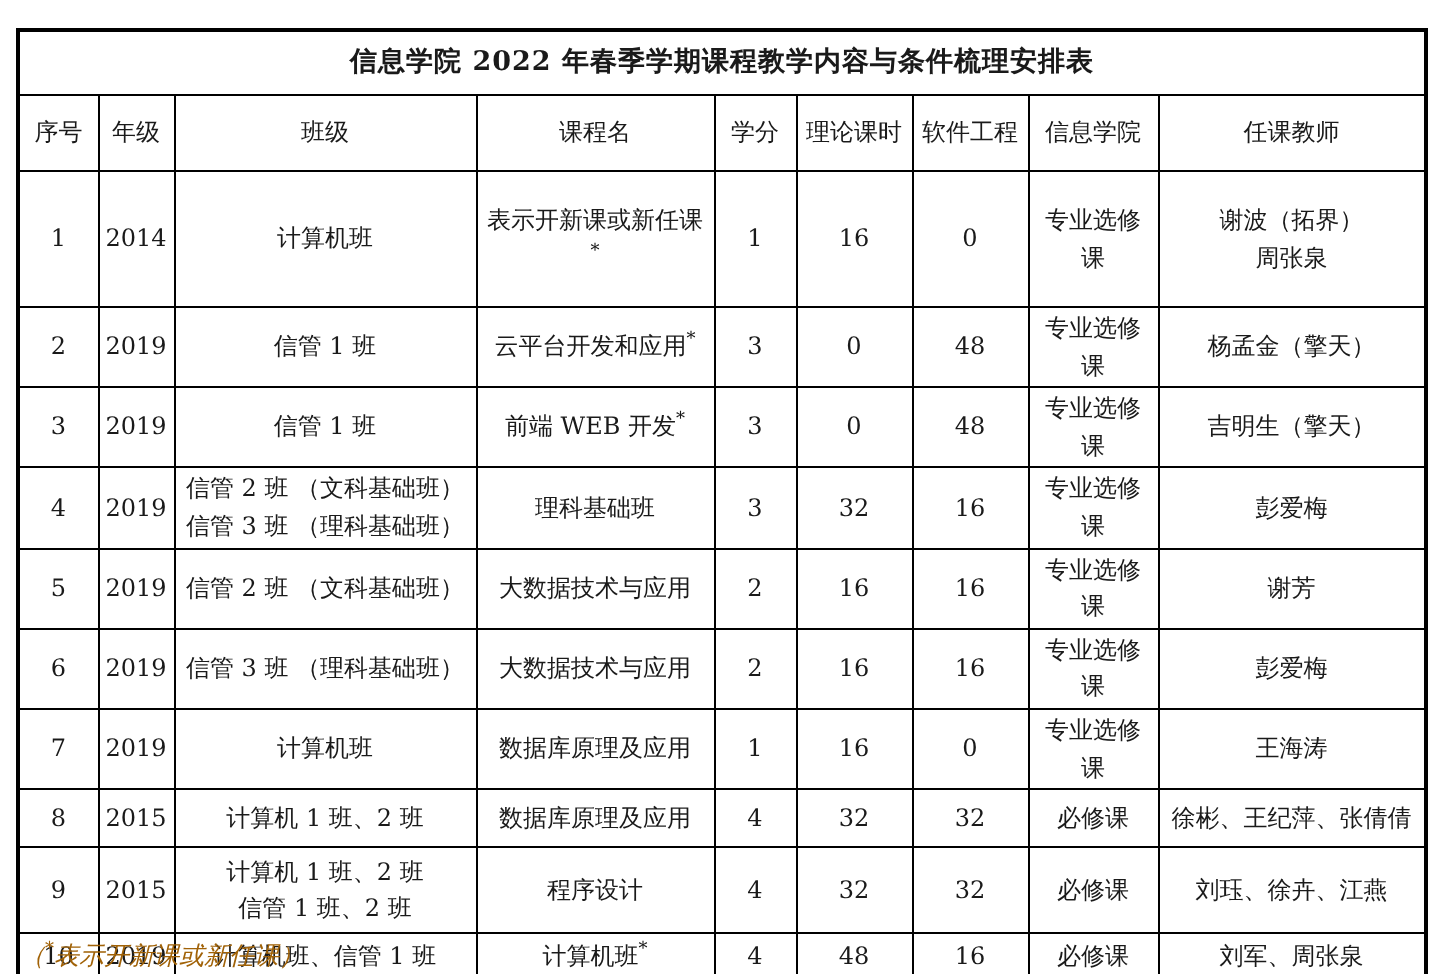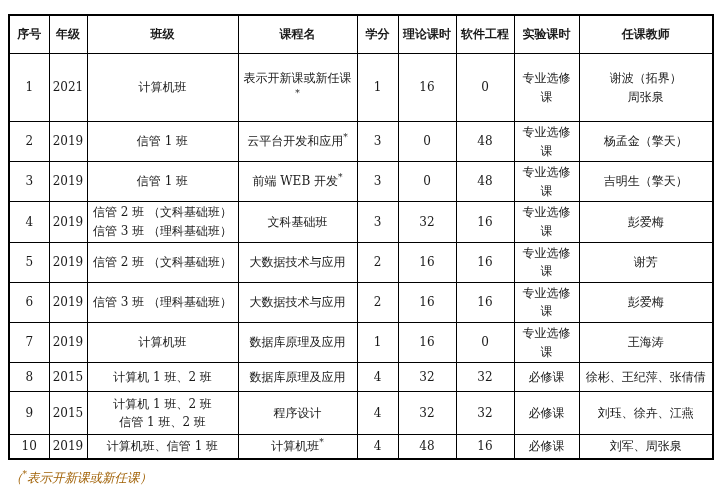--- a/index.html
+++ b/index.html
@@ -14,21 +14,21 @@
     border-collapse:collapse;table-layout:fixed;
     border:2px solid #000;
   }
   th,td{
     border:1px solid #000;
     text-align:center;vertical-align:middle;
     padding:1px 3px;font-size:12px;line-height:1.55;
     overflow:hidden;
   }
   tr.title-row th{font-size:13.5px;font-weight:bold;height:29px;letter-spacing:.5px;}
-  tr.header-row th{font-weight:bold;height:35px;font-size:12px;}
+  tr.header-row th{font-weight:normal;height:35px;font-size:12px;}
   col.c0{width:40px}  col.c1{width:38px}  col.c2{width:151px}
   col.c3{width:119px} col.c4{width:41px}  col.c5{width:58px}
   col.c6{width:58px}  col.c7{width:65px}  col.c8{width:134px}
   tbody tr:nth-child(1){height:68px}
   tbody tr:nth-child(2){height:40px}
   tbody tr:nth-child(3){height:34px}
   tbody tr:nth-child(4){height:36px}
   tbody tr:nth-child(5){height:25px}
   tbody tr:nth-child(6){height:29px}
   tbody tr:nth-child(7){height:29px}
@@ -53,36 +53,39 @@
         <col class="c1">
         <col class="c2">
         <col class="c3">
         <col class="c4">
       <col class="c5">
         <col class="c6">
         <col class="c7">
         <col class="c8">
     </colgroup>
     <thead>
+      <tr class="title-row">
+        <th colspan="9">信息学院 2022 年春季学期课程教学内容与条件梳理安排表</th>
+      </tr>
       <tr class="header-row" id="header-row">
           <th>序号</th>
           <th>年级</th>
           <th>班级</th>
           <th>课程名</th>
           <th>学分</th>
           <th>理论课时</th>
           <th>软件工程</th>
-          <th>实验课时</th>
+          <th>信息学院</th>
           <th>任课教师</th>
         </tr>
     </thead>
     <tbody id="table-body">
         <tr>
           <td><span>1</span></td>
-          <td><span>2021</span></td>
+          <td><span>2014</span></td>
           <td><span>计算机班</span></td>
           <td><span>表示开新课或新任课</span><sup>*</sup></td>
           <td><span>1</span></td>
           <td><span>16</span></td>
           <td><span>0</span></td>
           <td><span>专业选修课</span></td>
           <td><span>谢波（拓界）<br>周张泉</span></td>
         </tr>
         <tr>
           <td><span>2</span></td>
@@ -103,21 +106,21 @@
           <td><span>3</span></td>
           <td><span>0</span></td>
           <td><span>48</span></td>
           <td><span>专业选修课</span></td>
           <td><span>吉明生（擎天）</span></td>
         </tr>
         <tr>
           <td><span>4</span></td>
           <td><span>2019</span></td>
           <td><span>信管 2 班 （文科基础班）<br>信管 3 班 （理科基础班）</span></td>
-          <td><span>文科基础班</span><sup></sup></td>
+          <td><span>理科基础班</span><sup></sup></td>
           <td><span>3</span></td>
           <td><span>32</span></td>
           <td><span>16</span></td>
           <td><span>专业选修课</span></td>
           <td><span>彭爱梅</span></td>
         </tr>
         <tr>
           <td><span>5</span></td>
           <td><span>2019</span></td>
           <td><span>信管 2 班 （文科基础班）</span></td>

